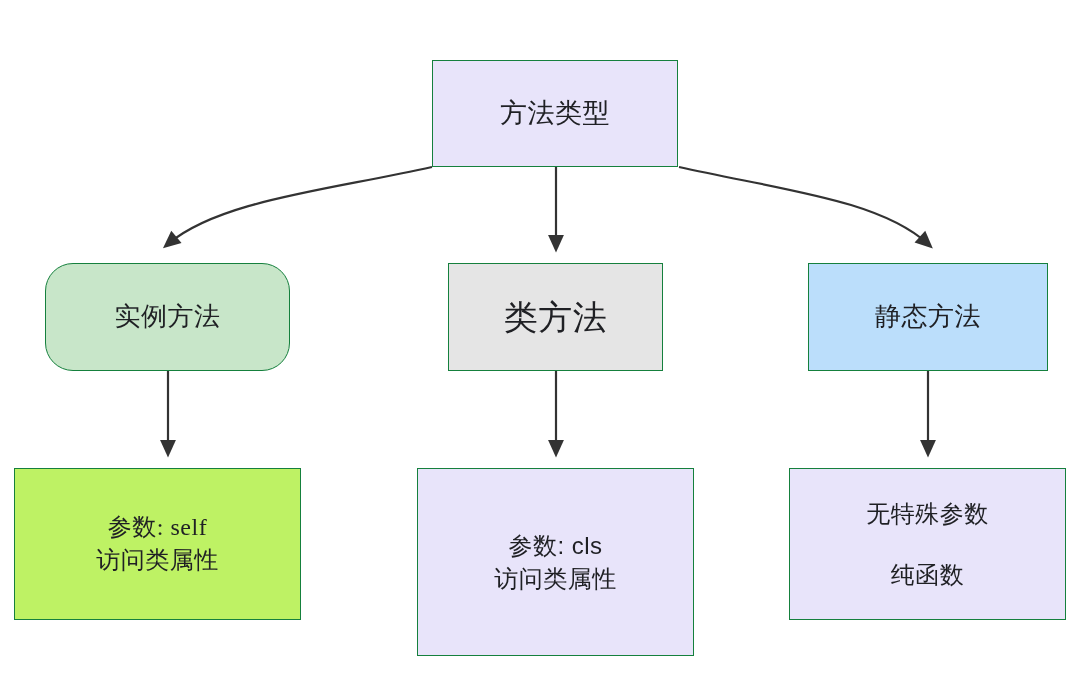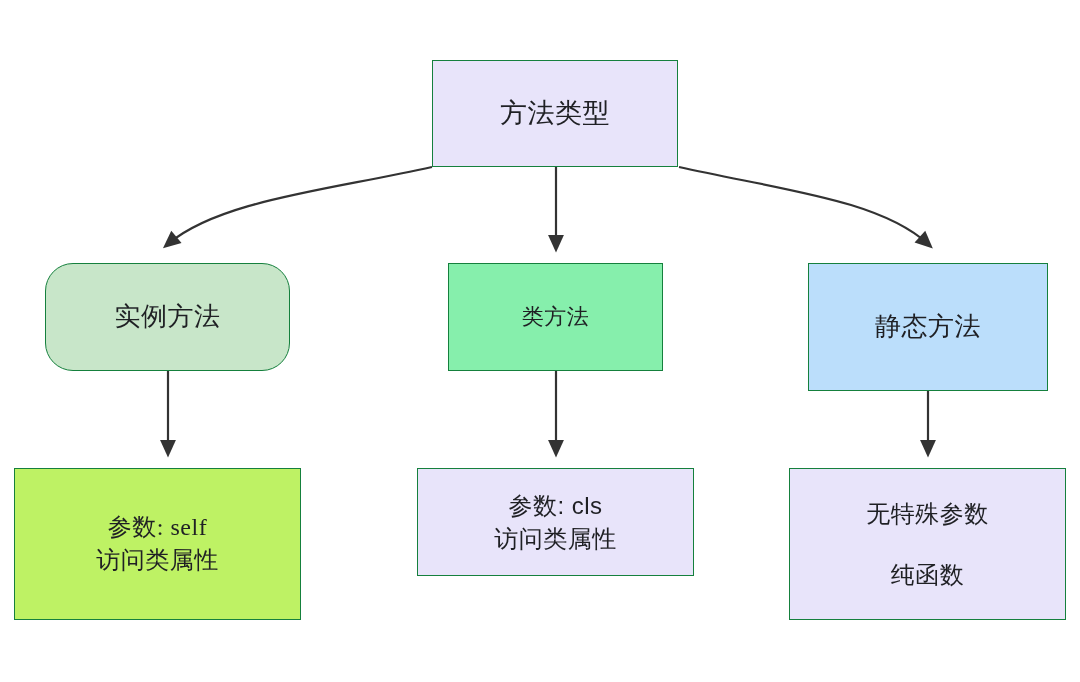--- a/index.html
+++ b/index.html
@@ -59,46 +59,46 @@
     height: 108px;
     background: #C8E6C9;
     font-size: 26px;
     border-radius: 28px;
   }
   #node-class {
     left: 448px;
     top: 263px;
     width: 215px;
     height: 108px;
-    background: #86efac;
-    font-size: 22px;
+    background: #e5e5e5;
+    font-size: 34px;
   }
   #node-static {
     left: 808px;
     top: 263px;
     width: 240px;
-    height: 128px;
+    height: 108px;
     background: #BBDEFB;
     font-size: 26px;
   }
   
   #node-instance-detail {
     left: 14px;
     top: 468px;
     width: 287px;
     height: 152px;
     background: #bef264;
     font-size: 24px;
     font-family: Liberation Serif, serif;
   }
   #node-class-detail {
     left: 417px;
     top: 468px;
     width: 277px;
-    height: 108px;
+    height: 188px;
     background: #E8E4FA;
     font-size: 24px;
   }
   #node-static-detail {
     left: 789px;
     top: 468px;
     width: 277px;
     height: 152px;
     background: #E8E4FA;
     font-size: 24px;

